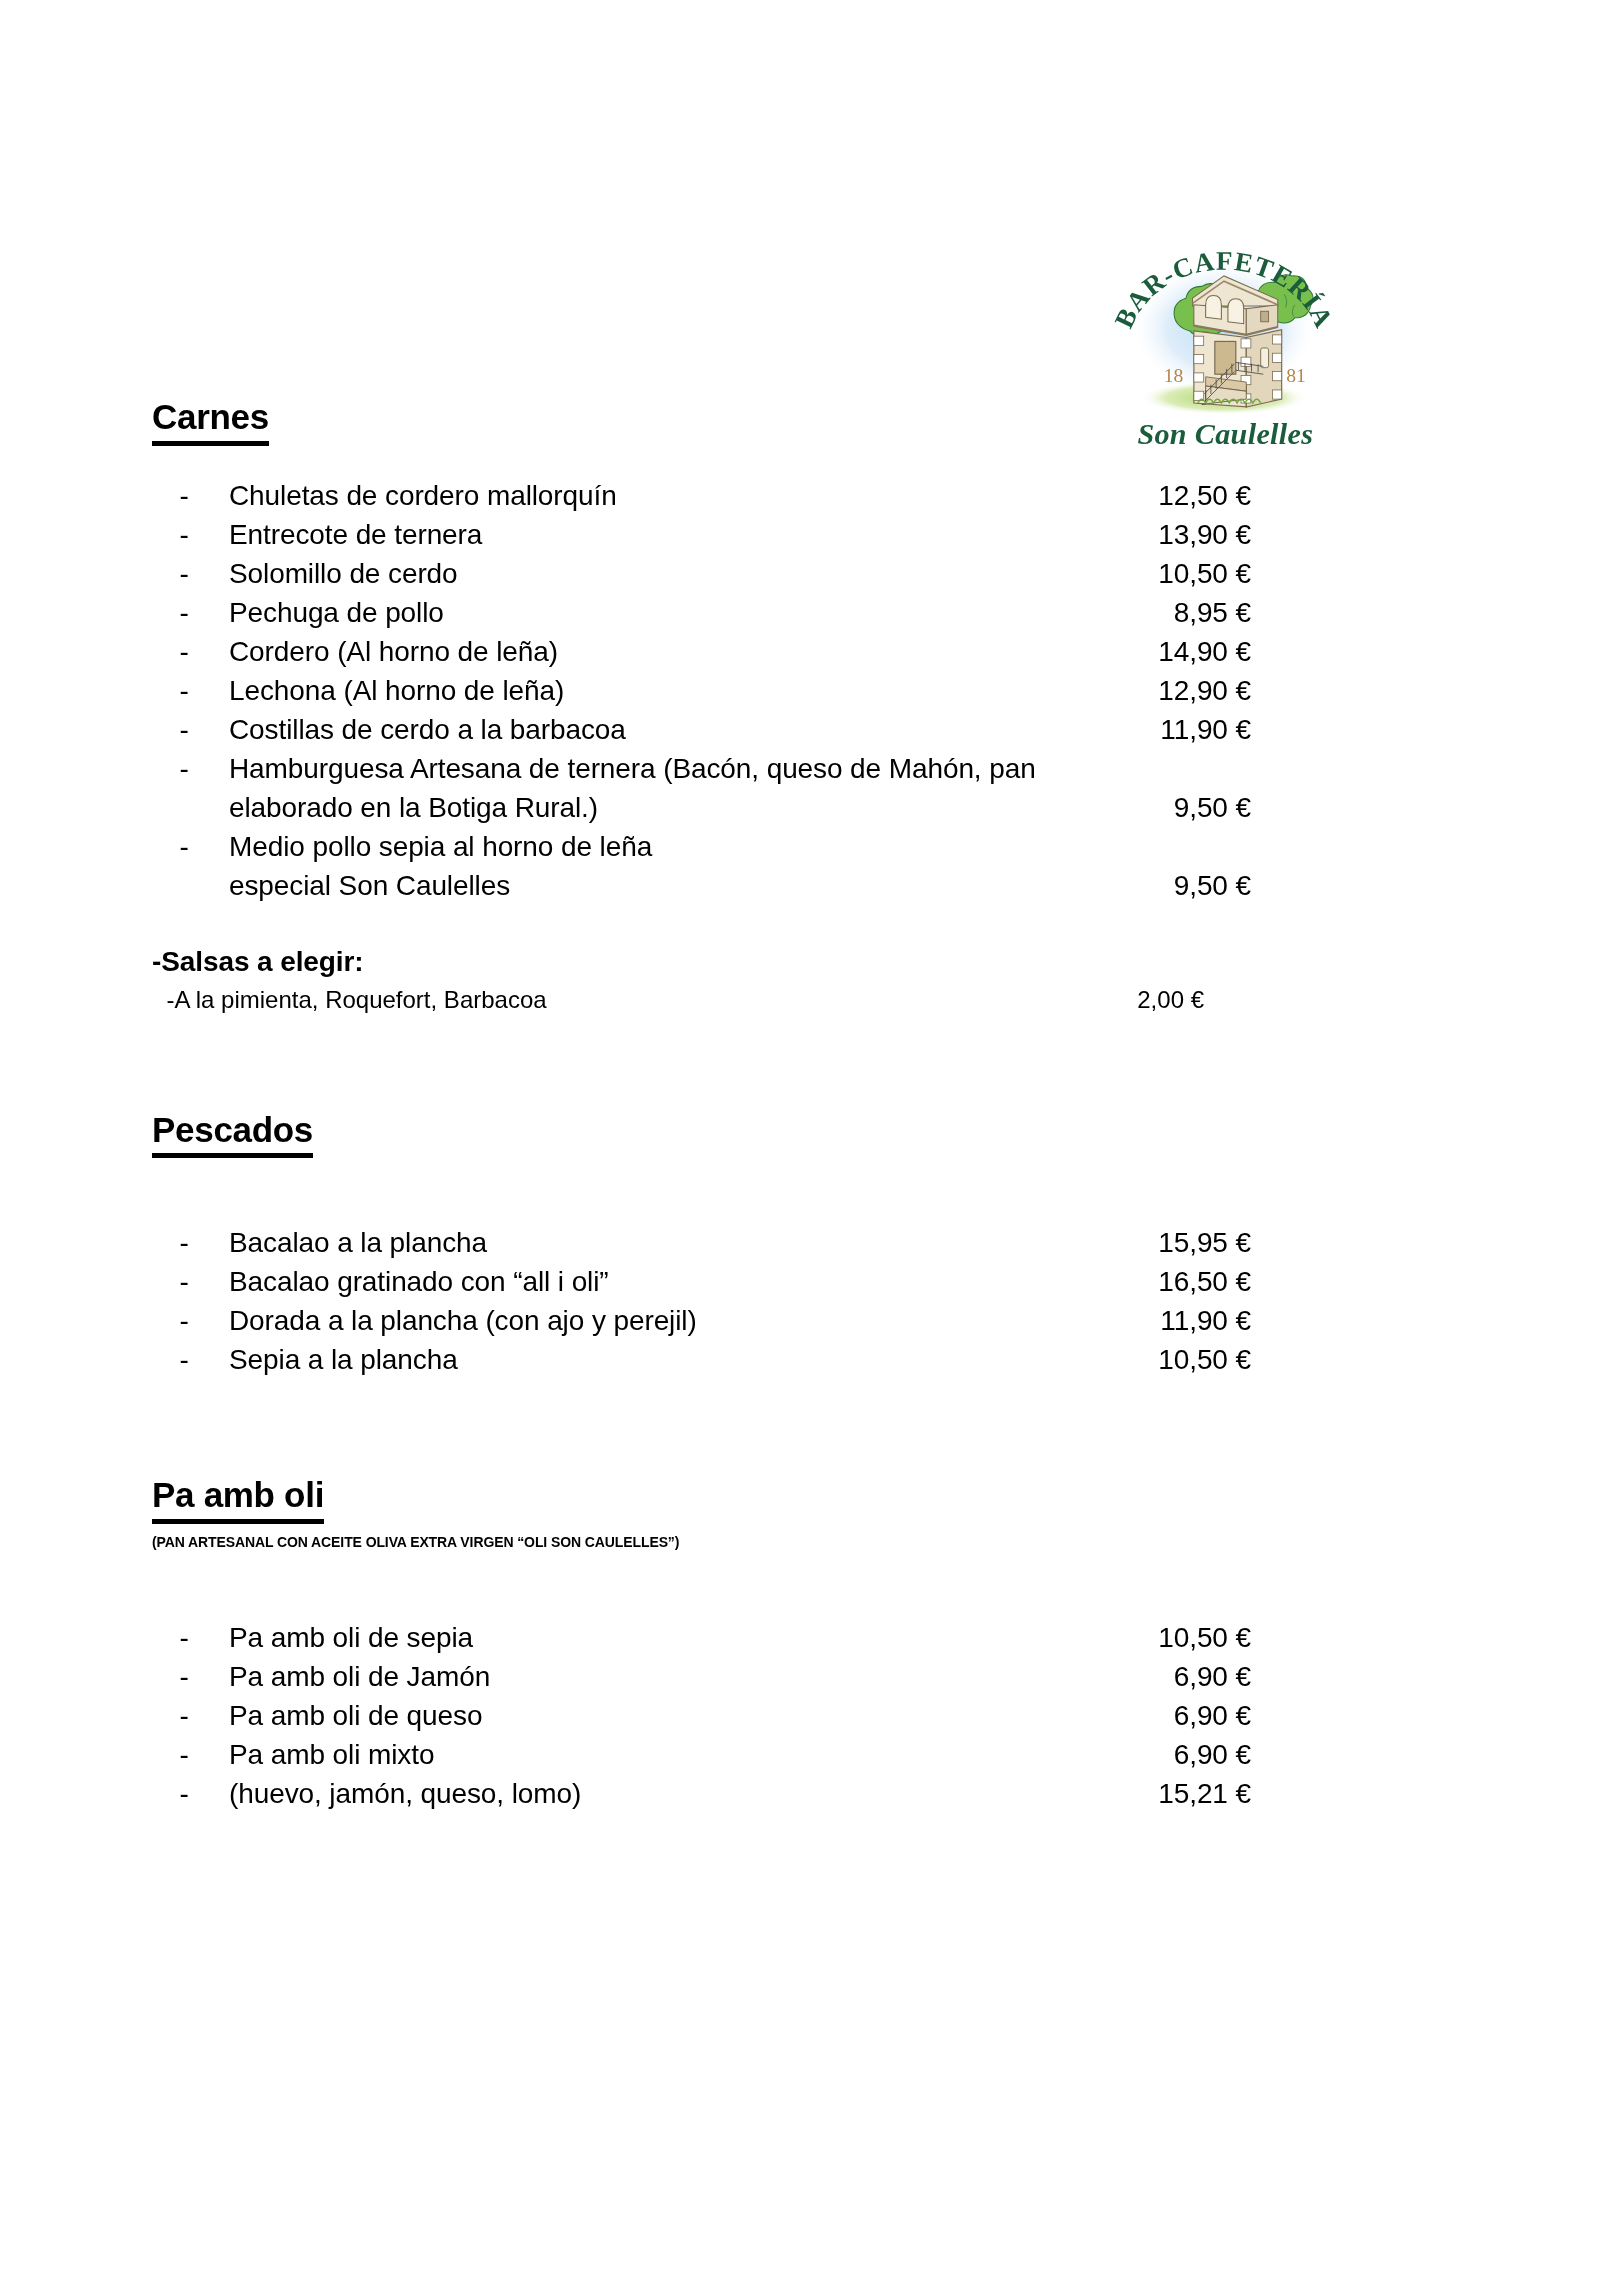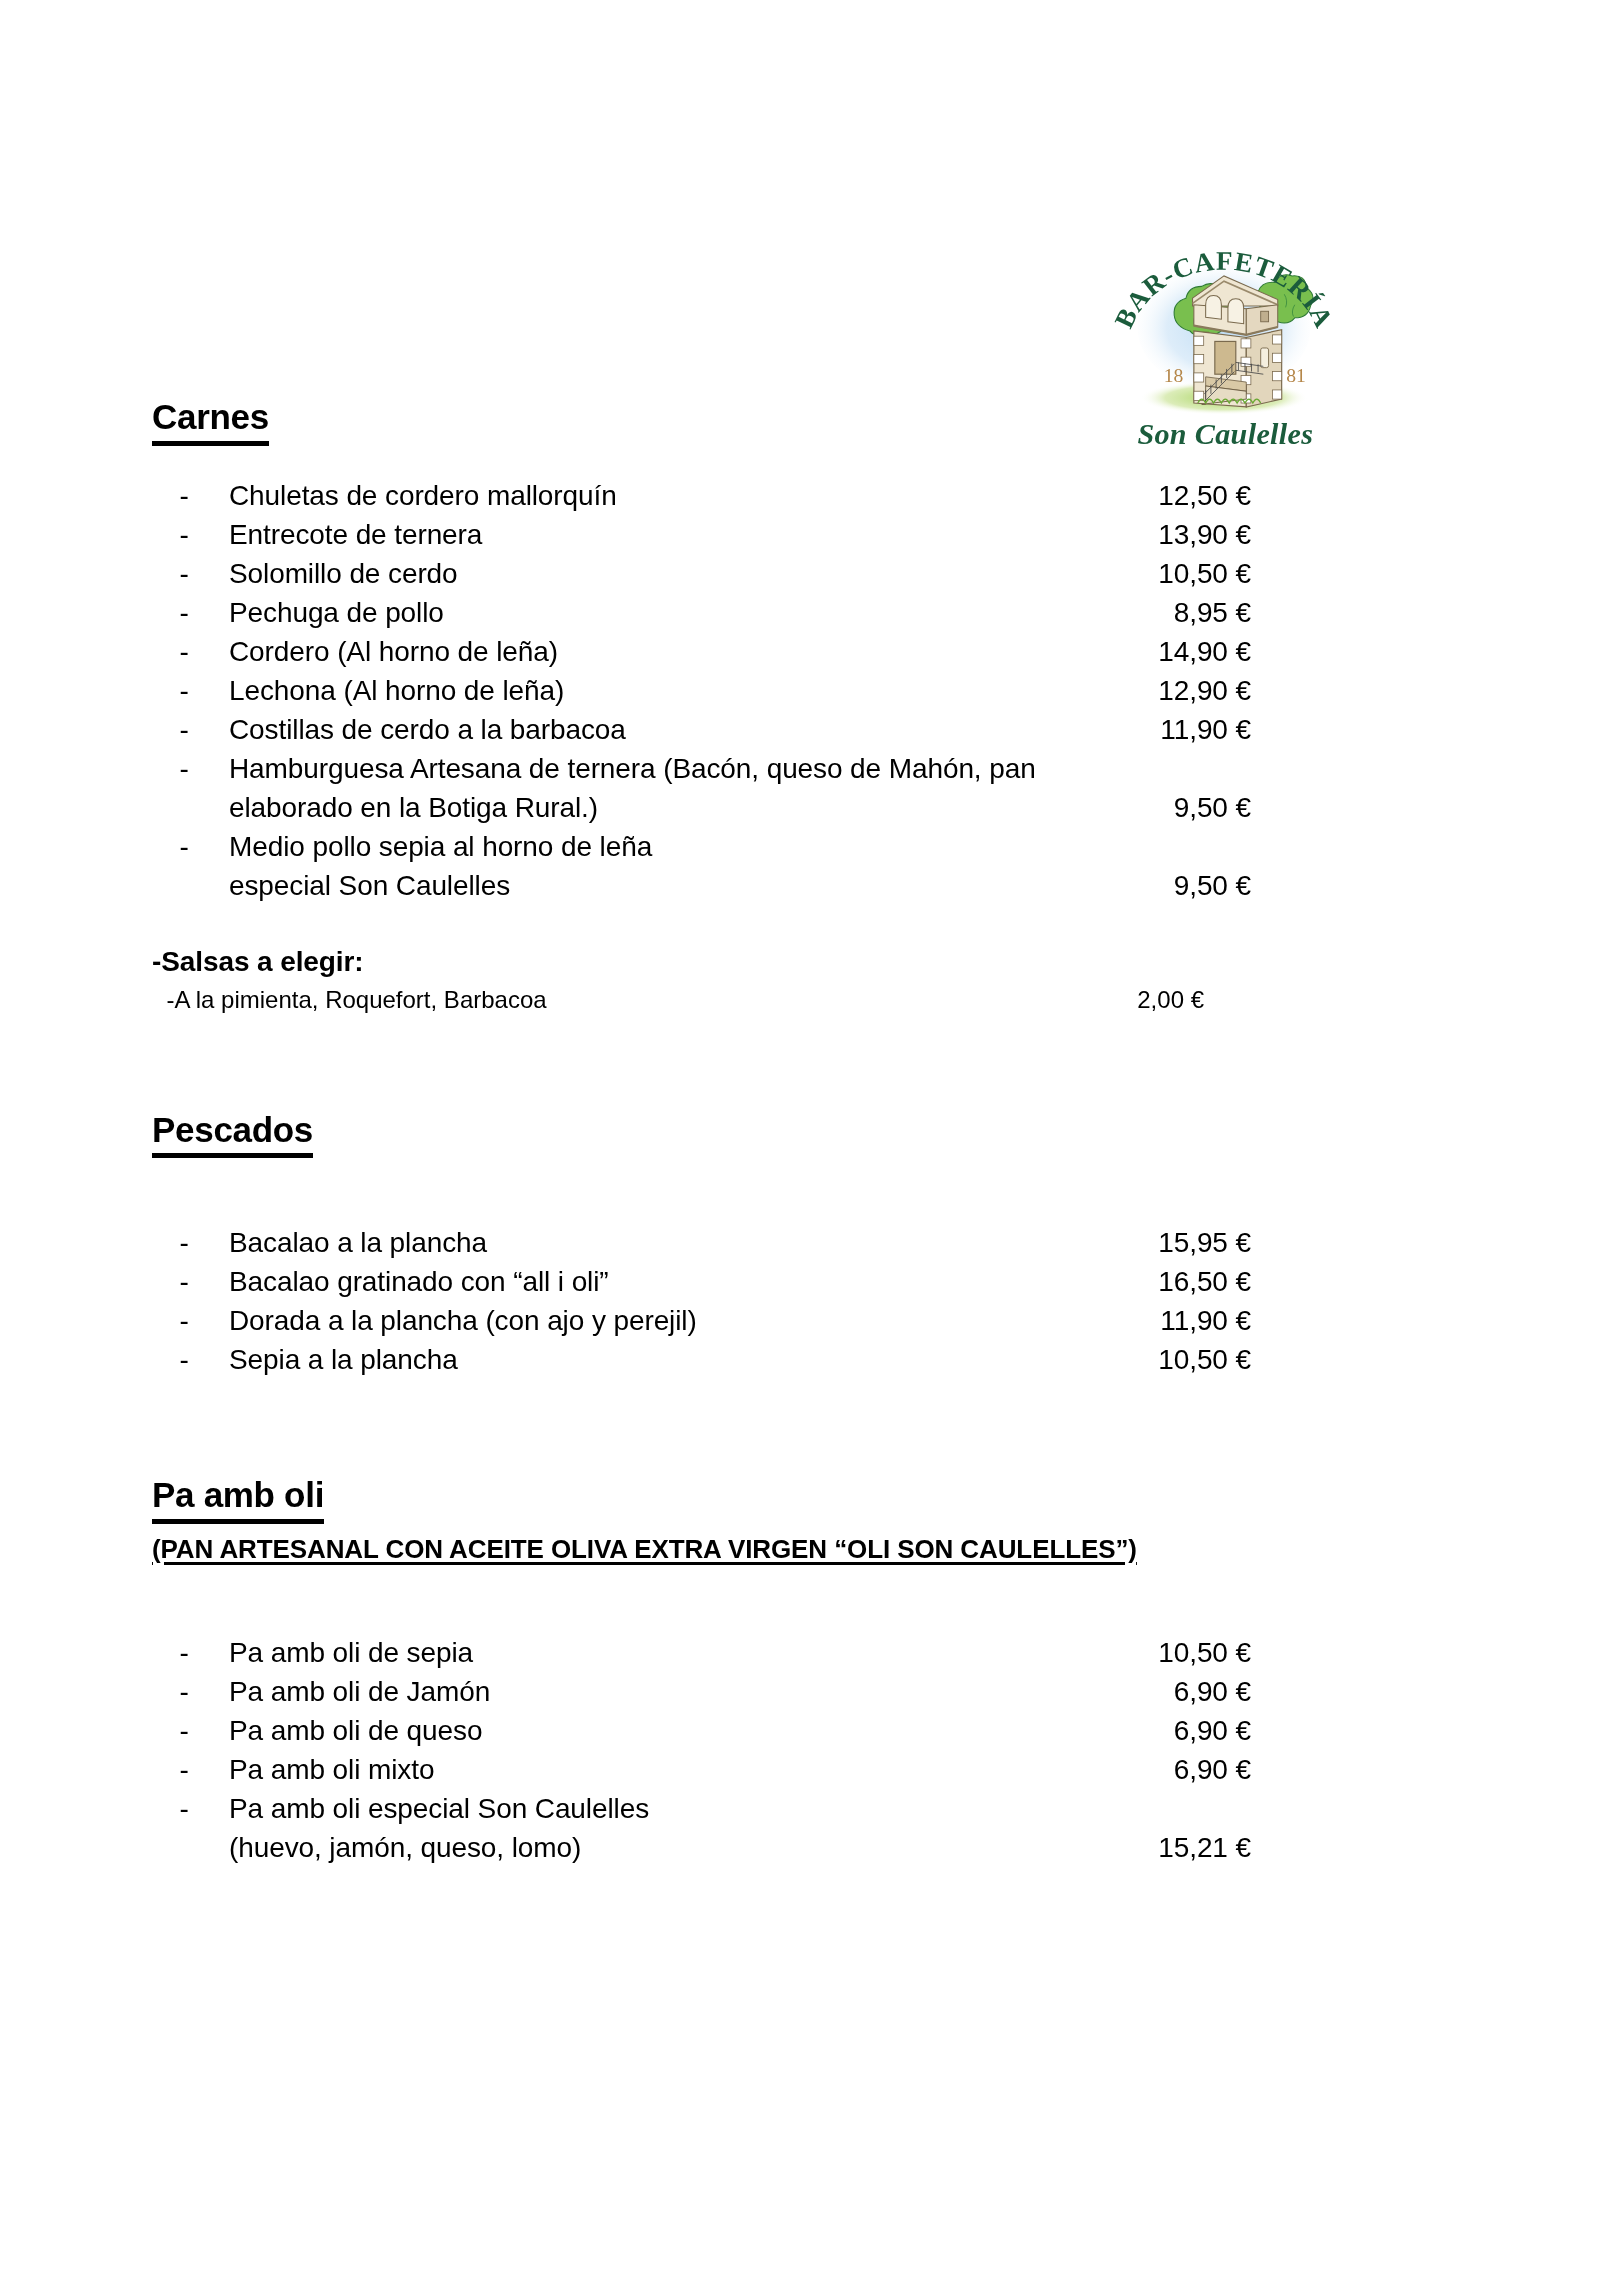--- a/index.html
+++ b/index.html
@@ -41,27 +41,26 @@
     font-weight: bold;
     line-height: 1.0;
     letter-spacing: -0.3px;
     display: inline-block;
     padding-bottom: 6.5px;
     border-bottom: 5.2px solid #000;
     white-space: nowrap;
   }
 
   .section-subtitle {
-    font-size: 26px;
+    font-size: 14px;
     font-weight: bold;
     line-height: 1.30;
     letter-spacing: -0.1px;
     margin-top: 9.2px;
     width: 1027px;
-    text-decoration: underline;
     text-underline-offset: 3.9px;
     text-decoration-thickness: 3.3px;
   }
 
   .items {
     margin: 0;
     padding: 0;
     list-style: none;
   }
 
@@ -398,23 +397,20 @@
       <li class="item">
         <span class="bullet">-</span>
         <span class="row">
           <span class="label">Pa amb oli mixto</span>
           <span class="spacer"></span>
           <span class="price">6,90 €</span>
         </span>
       </li>
       <li class="item">
         <span class="bullet">-</span>
-        <span class="row">
-          <span class="label">Pa amb oli especial Son Caulelles</span>
-        </span>
         <span class="cont">
           <span class="label">(huevo, jamón, queso, lomo)</span>
           <span class="spacer"></span>
           <span class="price">15,21 €</span>
         </span>
       </li>
     </ul>
   </div>
 
 </div>

